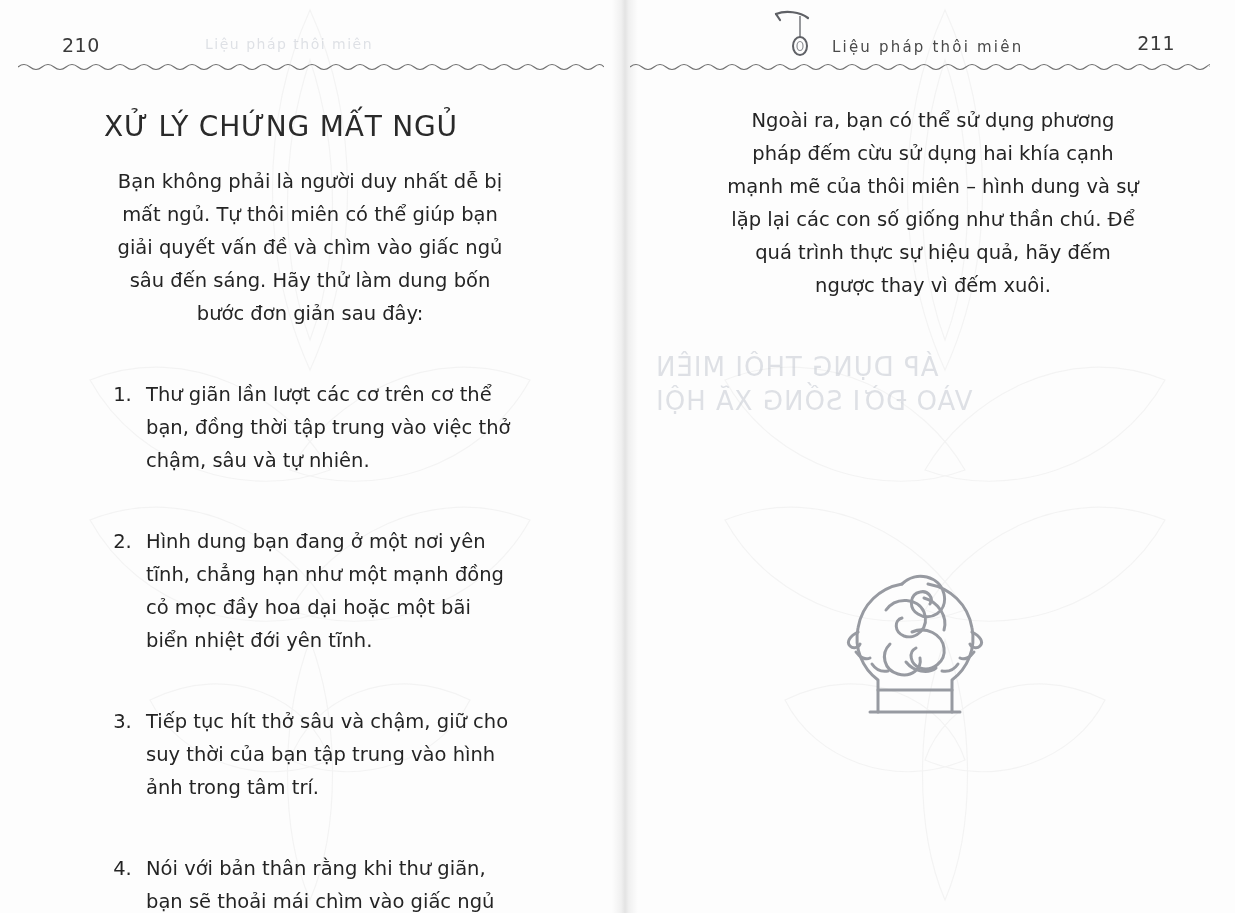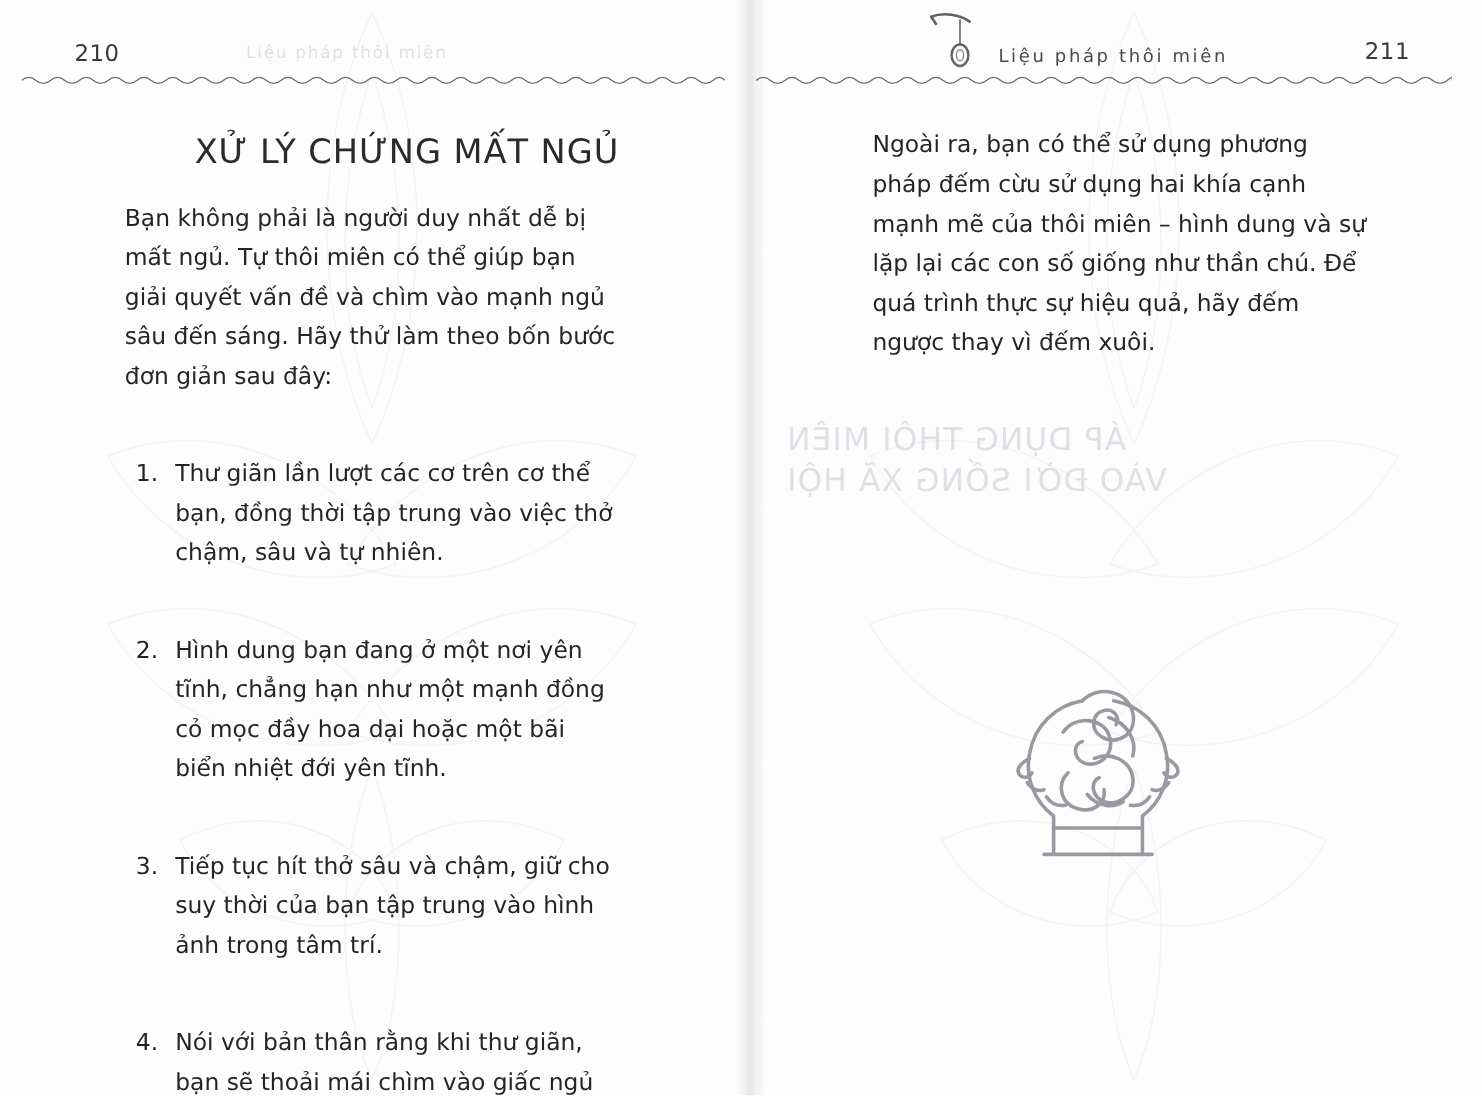--- a/index.html
+++ b/index.html
@@ -111,31 +111,31 @@
     font-family: "DejaVu Serif", serif;
     font-weight: bold;
     font-size: 22px;
     letter-spacing: 2px;
     padding: 7px 26px 9px 26px;
     border-radius: 22px;
     margin-left: 112px;
   }
   .chapter-title {
     margin: 18px 0 0 0;
-    text-align: right;
+    text-align: left;
     font-size: 28px;
     font-weight: normal;
     letter-spacing: 0.8px;
     color: #2a2a2a;
   }
   .body-par {
     margin: 22px 0 0 0;
     font-size: 19.5px;
     line-height: 33px;
-    text-align: left;
+    text-align: center;
     color: #242424;
   }
   ol.steps {
     margin: 26px 0 0 0;
     padding: 0 0 0 34px;
     font-size: 19.5px;
     line-height: 33px;
     color: #242424;
   }
   ol.steps li {
@@ -210,21 +210,21 @@
     <div class="folio folio-left">210</div>
 
     <svg class="head-rule rule-left" viewBox="0 0 586 10" preserveAspectRatio="none">
       <path d="M0 5 Q 6 0 12 5 T 24 5 T 36 5 T 48 5 T 60 5 T 72 5 T 84 5 T 96 5 T 108 5 T 120 5 T 132 5 T 144 5 T 156 5 T 168 5 T 180 5 T 192 5 T 204 5 T 216 5 T 228 5 T 240 5 T 252 5 T 264 5 T 276 5 T 288 5 T 300 5 T 312 5 T 324 5 T 336 5 T 348 5 T 360 5 T 372 5 T 384 5 T 396 5 T 408 5 T 420 5 T 432 5 T 444 5 T 456 5 T 468 5 T 480 5 T 492 5 T 504 5 T 516 5 T 528 5 T 540 5 T 552 5 T 564 5 T 576 5 T 586 5" fill="none" stroke="#6f6f6f" stroke-width="1.1"></path>
     </svg>
 
     <div class="content-left">
 
       <h1 class="chapter-title">XỬ LÝ CHỨNG MẤT NGỦ</h1>
 
-      <p class="body-par">Bạn không phải là người duy nhất dễ bị mất ngủ. Tự thôi miên có thể giúp bạn giải quyết vấn đề và chìm vào mạnh ngủ sâu đến sáng. Hãy thử làm theo bốn bước đơn giản sau đây:</p>
+      <p class="body-par">Bạn không phải là người duy nhất dễ bị mất ngủ. Tự thôi miên có thể giúp bạn giải quyết vấn đề và chìm vào giấc ngủ sâu đến sáng. Hãy thử làm dung bốn bước đơn giản sau đây:</p>
 
       <ol class="steps">
         <li>
           <span>Thư giãn lần lượt các cơ trên cơ thể bạn, đồng thời tập trung vào việc thở chậm, sâu và tự nhiên.</span>
         </li>
         <li>
           <span>Hình dung bạn đang ở một nơi yên tĩnh, chẳng hạn như một mạnh đồng cỏ mọc đầy hoa dại hoặc một bãi biển nhiệt đới yên tĩnh.</span>
         </li>
         <li>
           <span>Tiếp tục hít thở sâu và chậm, giữ cho suy thời của bạn tập trung vào hình ảnh trong tâm trí.</span>

